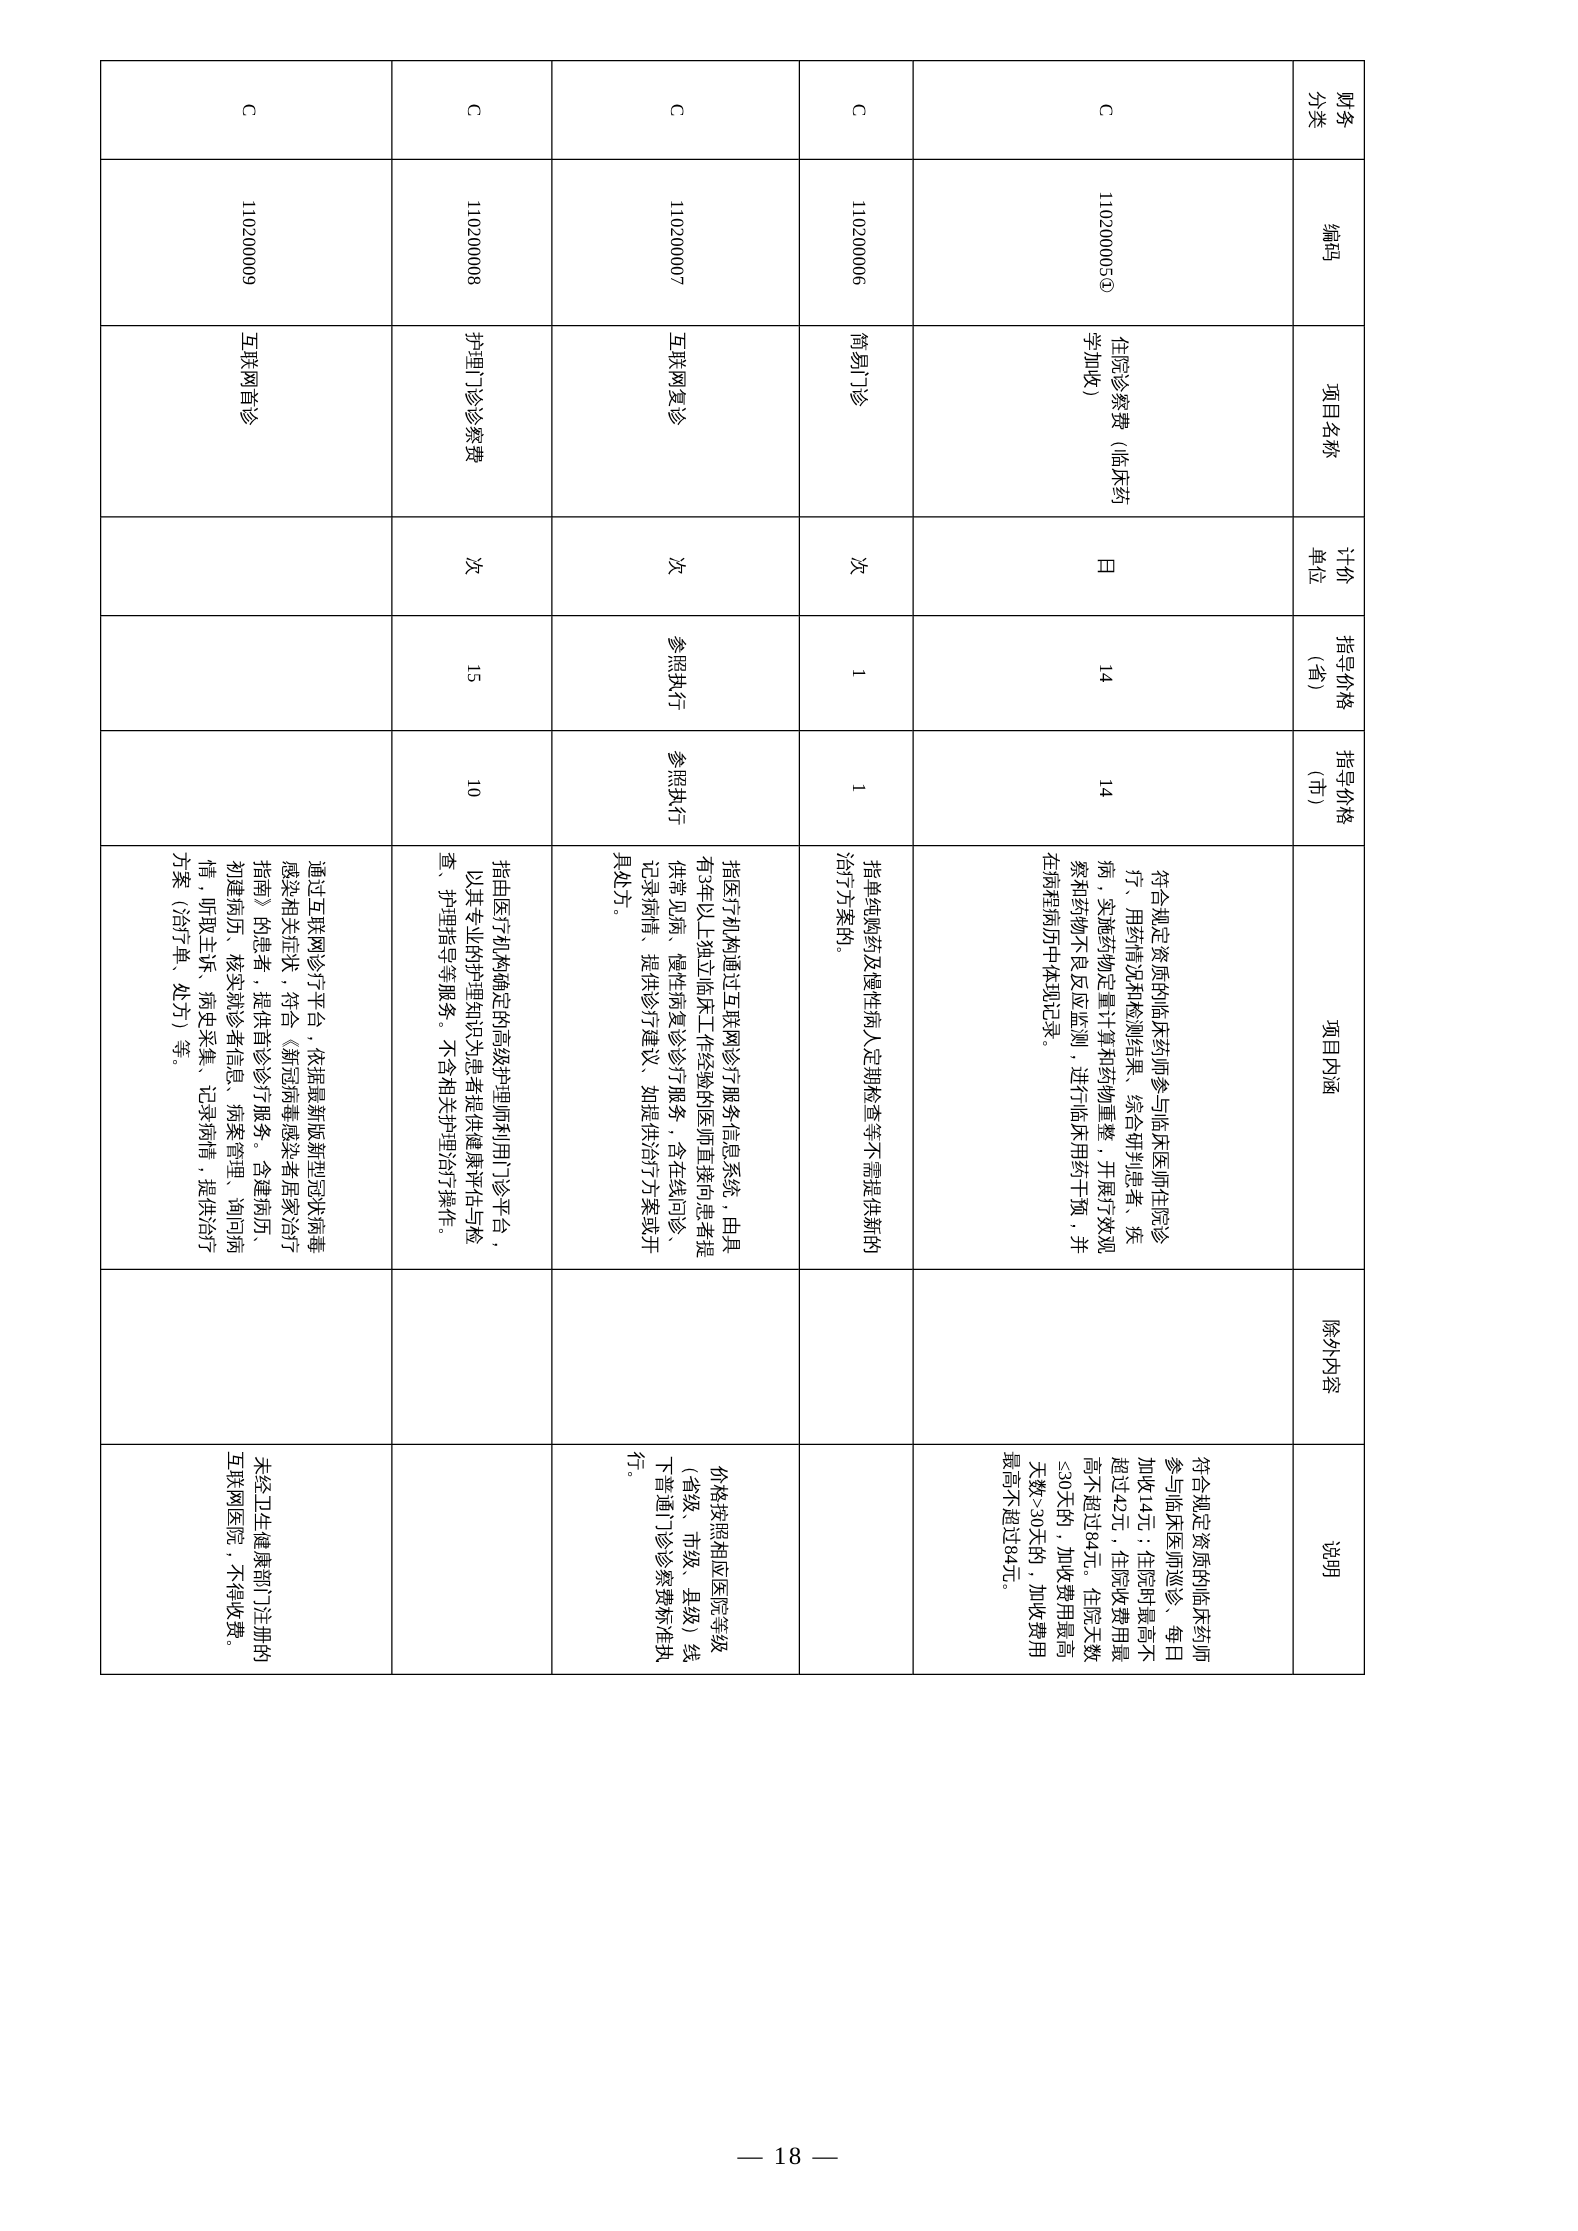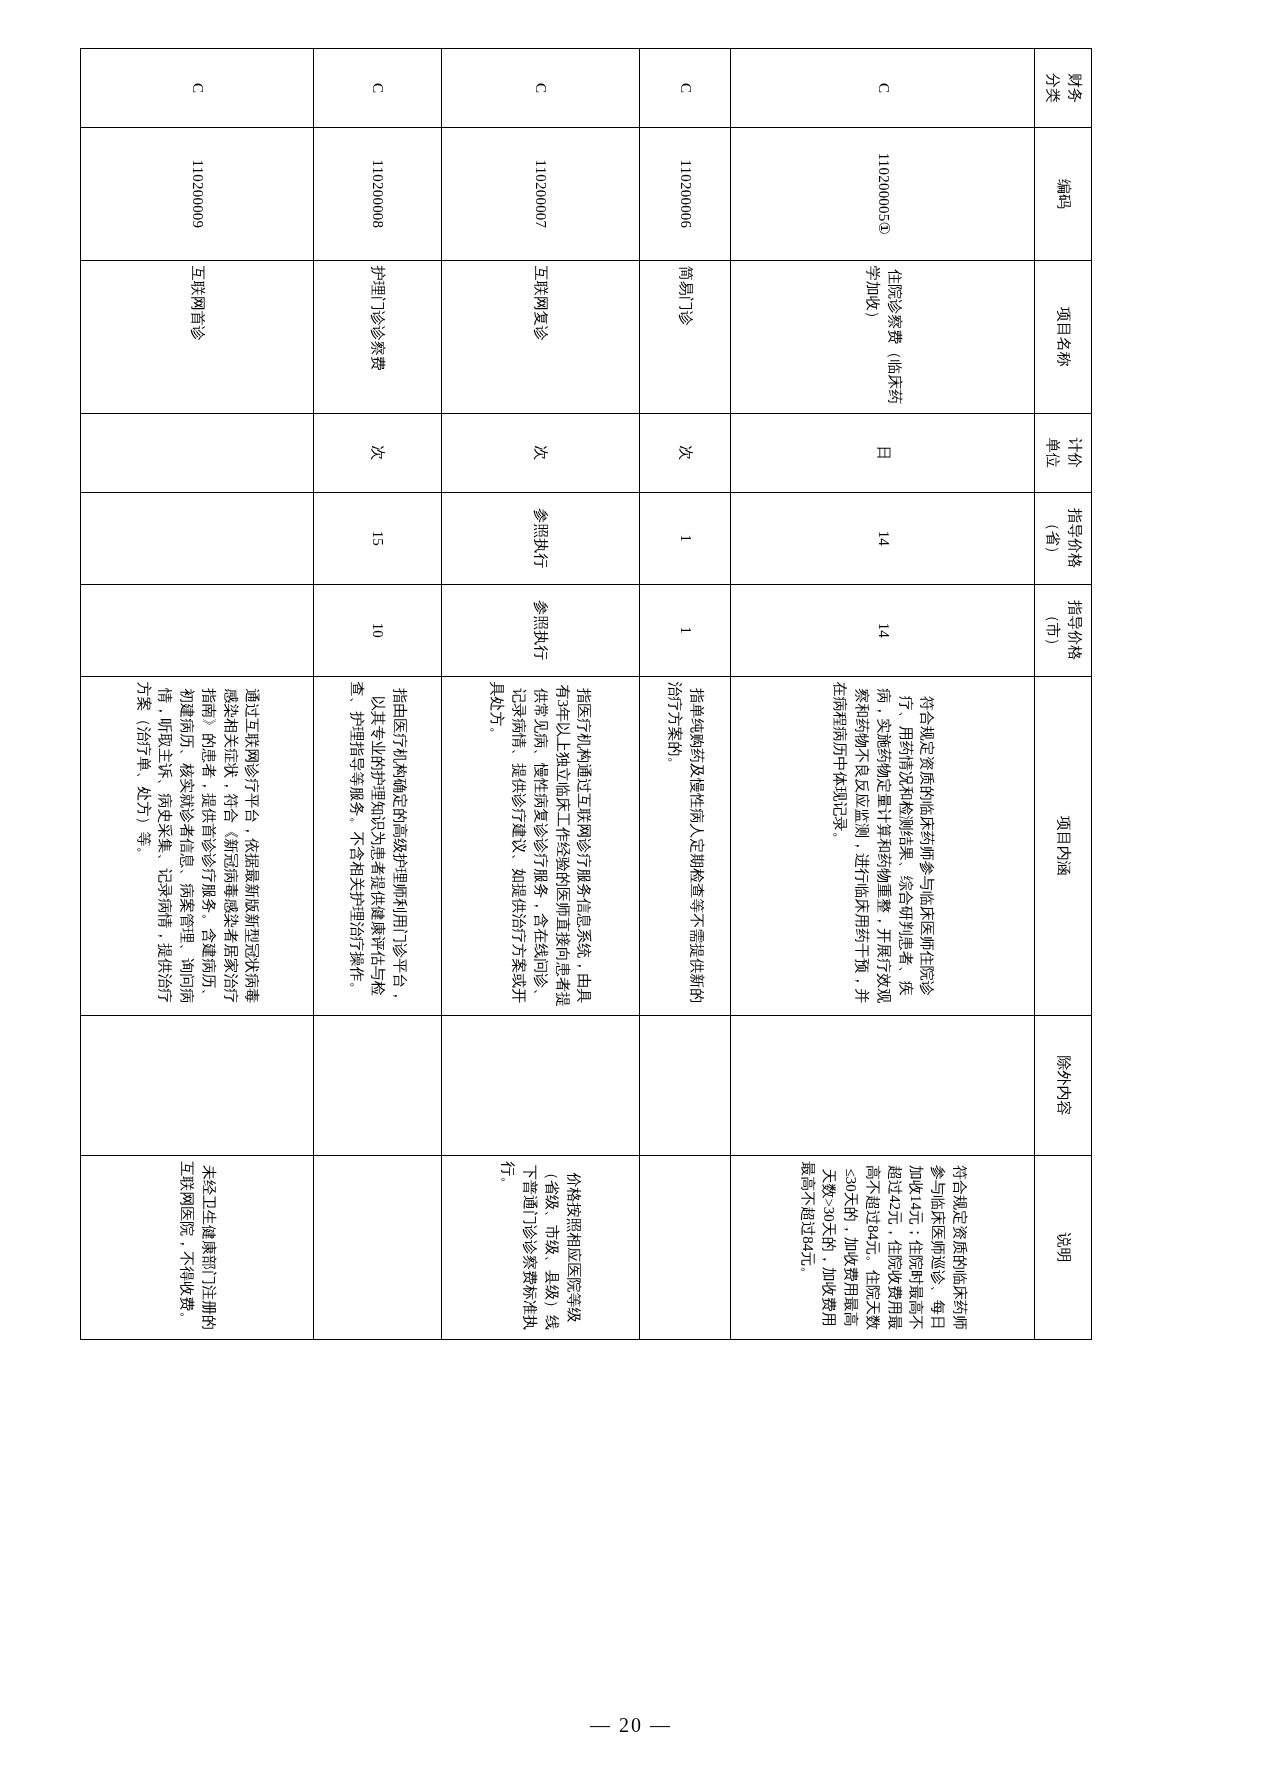--- a/index.html
+++ b/index.html
@@ -197,15 +197,15 @@
           <td></td>
           <td class="cell-conn cell-left">通过互联网诊疗平台，依据最新版新型冠状病毒感染相关症状，符合《新冠病毒感染者居家治疗指南》的患者，提供首诊诊疗服务。含建病历、初建病历、核实就诊者信息、病案管理、询问病情，听取主诉、病史采集、记录病情，提供治疗方案（治疗单、处方）等。</td>
           <td></td>
           <td class="cell-note cell-left">未经卫生健康部门注册的互联网医院，不得收费。</td>
         </tr>
       </tbody>
     </table>
   </div>
 
   <div class="page-number">
-    <span class="pn-inner">— 20 —</span>
+    <span class="pn-inner">— 18 —</span>
   </div>
 </div>
 
 </body></html>

